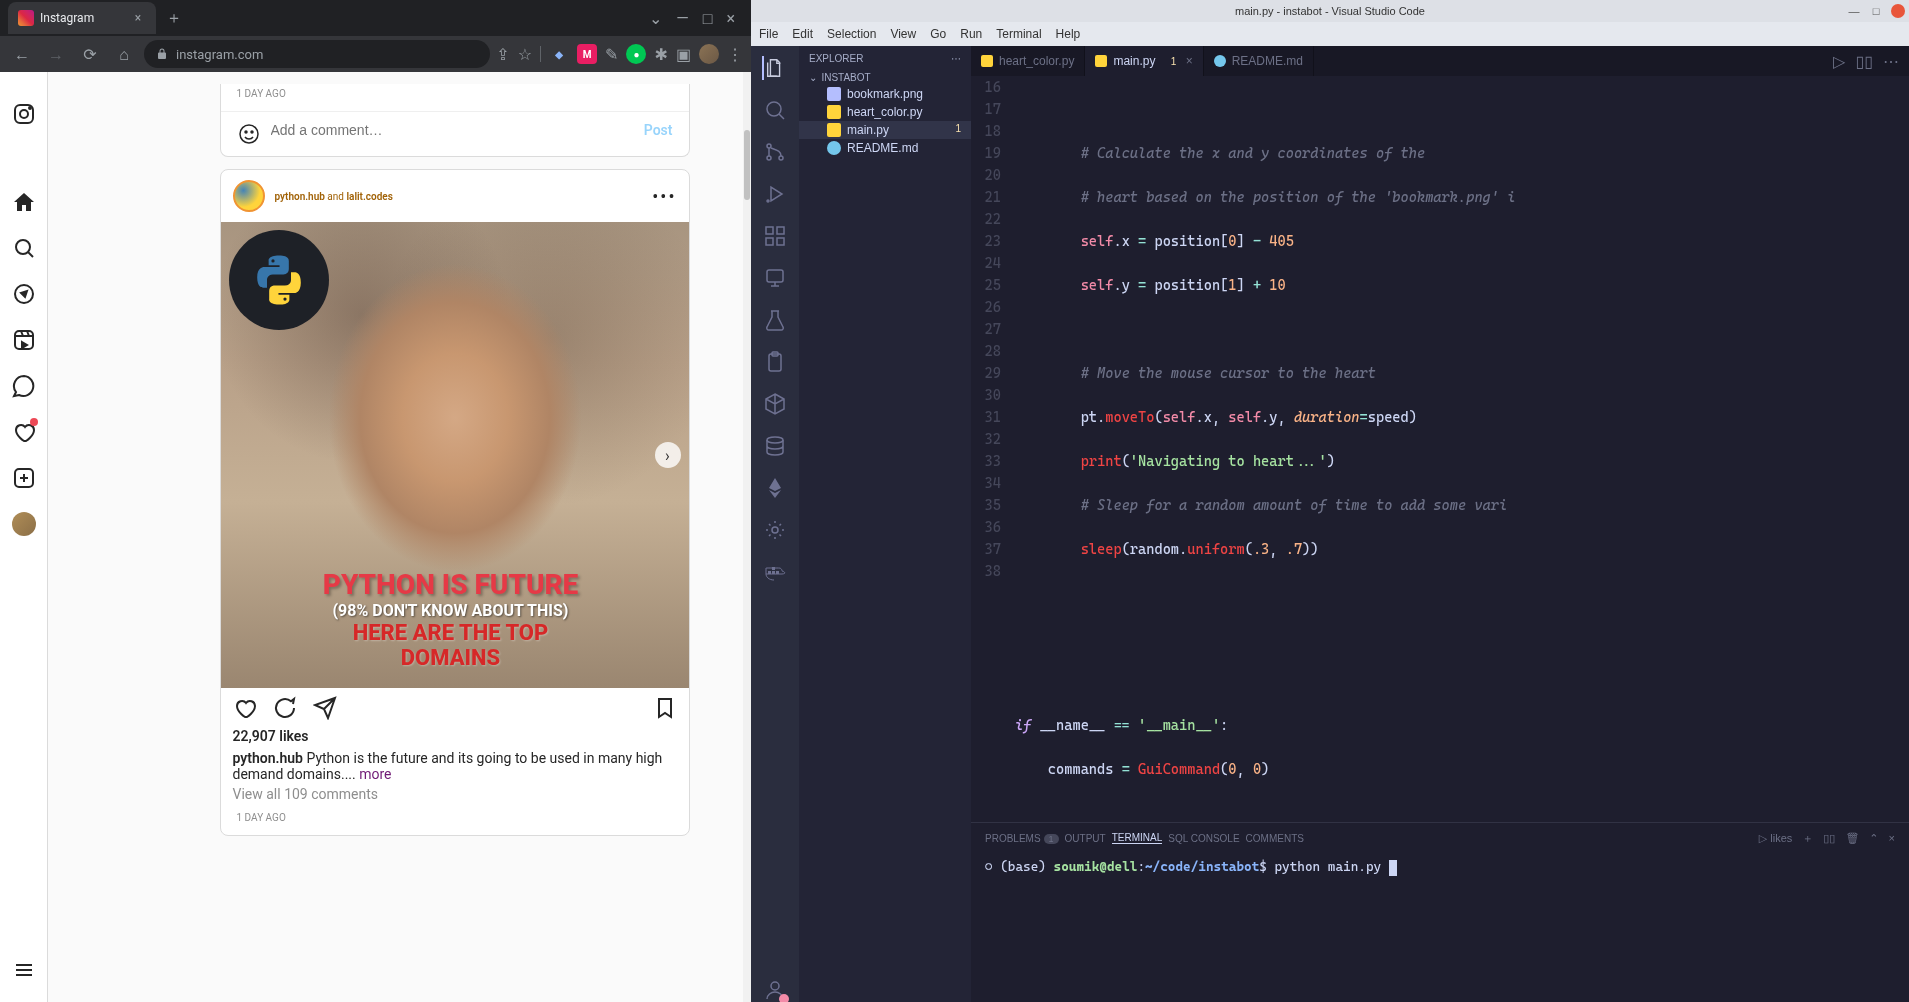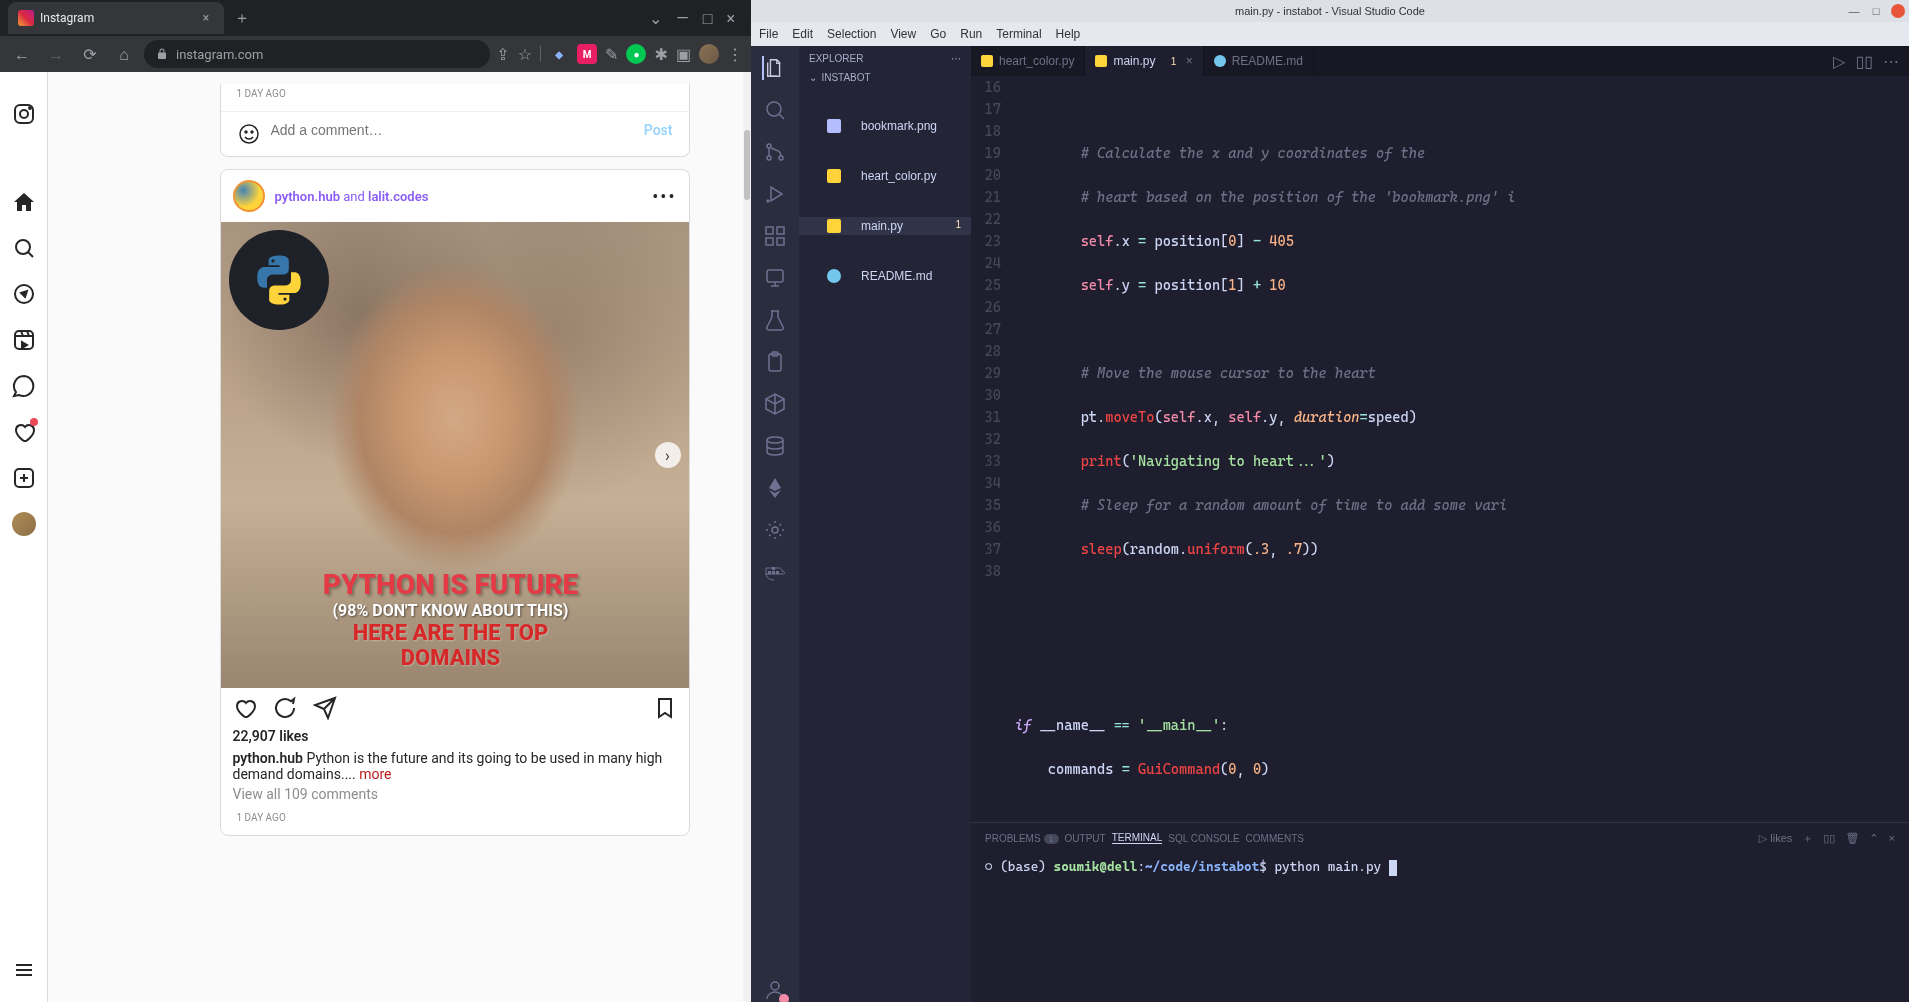--- a/index.html
+++ b/index.html
@@ -1,21 +1,21 @@
 <!DOCTYPE html>
 <html><head>
 <meta charset="utf-8">
 <style>
 * { margin: 0; padding: 0; box-sizing: border-box; }
 body { font-family: -apple-system, BlinkMacSystemFont, 'Segoe UI', Roboto, sans-serif; width: 1909px; height: 1002px; overflow: hidden; display: flex; }
 
 
 .chrome { width: 751px; height: 1002px; background: #202124; display: flex; flex-direction: column; }
 .tab-bar { height: 36px; background: #202124; display: flex; align-items: center; padding: 0 8px; position: relative; }
-.tab { background: #35363a; height: 32px; width: 216px; border-radius: 8px 8px 0 0; display: flex; align-items: center; padding: 0 10px; color: #e8eaed; font-size: 12px; gap: 6px; }
+.tab { background: #35363a; height: 32px; width: 148px; border-radius: 8px 8px 0 0; display: flex; align-items: center; padding: 0 10px; color: #e8eaed; font-size: 12px; gap: 6px; }
 .tab-favicon { width: 16px; height: 16px; background: linear-gradient(45deg,#f09433,#e6683c,#dc2743,#cc2366,#bc1888); border-radius: 3px; }
 .tab-close { margin-left: auto; width: 16px; height: 16px; display: flex; align-items: center; justify-content: center; color: #9aa0a6; }
 .new-tab { width: 28px; height: 28px; color: #9aa0a6; display: flex; align-items: center; justify-content: center; margin-left: 4px; }
 .window-controls { margin-left: auto; display: flex; gap: 14px; color: #9aa0a6; padding-right: 8px; }
 .addr-bar { height: 36px; background: #35363a; display: flex; align-items: center; padding: 0 8px; gap: 6px; }
 .nav-btn { width: 28px; height: 28px; color: #9aa0a6; display: flex; align-items: center; justify-content: center; }
 .url-box { flex: 1; background: #202124; height: 28px; border-radius: 14px; display: flex; align-items: center; padding: 0 12px; color: #9aa0a6; font-size: 13px; gap: 8px; }
 .lock-icon { width: 12px; height: 12px; }
 .ext-icons { display: flex; gap: 8px; align-items: center; color: #9aa0a6; }
 .ext-pill { width: 20px; height: 20px; border-radius: 4px; display: flex; align-items: center; justify-content: center; font-size: 10px; font-weight: bold; }
@@ -34,59 +34,59 @@
 .ig-main { flex: 1; display: flex; justify-content: center; overflow-y: auto; padding: 0; }
 .ig-feed { width: 470px; margin-left: 110px; }
 .comment-row { display: flex; align-items: flex-start; gap: 10px; padding: 10px 16px; border-top: 1px solid #efefef; }
 .emoji-btn { width: 24px; height: 24px; }
 .comment-input { flex: 1; border: none; outline: none; font-size: 14px; color: #8e8e8e; }
 .post-btn { color: #0095f6; font-size: 14px; font-weight: 600; opacity: 0.4; }
 .timestamp { color: #8e8e8e; font-size: 10px; padding: 4px 16px 12px; text-transform: uppercase; }
 .post-card { background: #fff; border: 1px solid #dbdbdb; border-radius: 8px; margin-top: 12px; overflow: hidden; }
 .post-header { display: flex; align-items: center; padding: 10px 12px; gap: 10px; }
 .post-avatar { width: 32px; height: 32px; border-radius: 50%; background: radial-gradient(circle at 30% 30%, #4584b6, #ffd43b 60%); border: 2px solid #f09433; padding: 2px; }
-.post-author { font-size: 13px; color: #8b5cf6; }
+.post-author { font-size: 10px; color: #a16207; }
 .post-author .bold { font-weight: 600; }
 .post-menu { margin-left: auto; font-size: 18px; letter-spacing: 2px; color: #262626; }
 .post-image { width: 100%; height: 466px; position: relative; background: #c9b896; overflow: hidden; }
 .elon-face { position: absolute; inset: 0; background: radial-gradient(ellipse 45% 55% at 50% 42%, #d4a885 0%, #c89770 25%, #b08565 45%, transparent 60%), radial-gradient(circle at 30% 20%, rgba(80,60,50,0.4) 0%, transparent 30%), radial-gradient(circle at 70% 25%, rgba(90,70,55,0.3) 0%, transparent 35%), linear-gradient(180deg, #a89580 0%, #b8a088 30%, #c5b095 60%, #9a8670 100%); }
 .py-badge { position: absolute; top: 8px; left: 8px; width: 100px; height: 100px; border-radius: 50%; background: #1e2127; display: flex; align-items: center; justify-content: center; }
 .py-badge svg { width: 60px; height: 60px; }
 .caption-overlay { position: absolute; bottom: 18px; left: 0; right: 8px; text-align: center; font-weight: 800; }
 .cap-red { color: #e63946; font-size: 28px; text-shadow: 2px 2px 3px rgba(0,0,0,0.3); }
 .cap-white { color: #fff; font-size: 16px; font-weight: 700; text-shadow: 1px 1px 2px rgba(0,0,0,0.5); }
 .cap-red2 { color: #d62828; font-size: 22px; text-shadow: 1px 1px 2px rgba(255,255,255,0.3); }
 .carousel-arrow { position: absolute; right: 8px; top: 50%; transform: translateY(-50%); width: 26px; height: 26px; background: rgba(255,255,255,0.8); border-radius: 50%; display: flex; align-items: center; justify-content: center; color: #333; }
 .post-actions { display: flex; align-items: center; padding: 8px 12px; gap: 16px; }
 .act-icon { width: 24px; height: 24px; }
 .act-right { margin-left: auto; }
 .likes-row { padding: 0 12px 6px; font-size: 14px; font-weight: 600; color: #262626; }
 .caption-text { padding: 0 12px 4px; font-size: 14px; color: #262626; }
 .caption-text .uname { font-weight: 600; }
-.caption-text .more { color: #b91c1c; text-align: right; }
+.caption-text .more { color: #701a75; text-align: right; }
 .view-comments { padding: 0 12px 6px; font-size: 14px; color: #8e8e8e; }
 .ig-scroll { position: absolute; right: 0; top: 0; width: 8px; height: 100%; background: #f1f1f1; }
 .ig-thumb { position: absolute; right: 1px; top: 58px; width: 6px; height: 70px; background: #c1c1c1; border-radius: 3px; }
 
 
 .vscode { width: 1158px; height: 1002px; background: #1e1e2e; display: flex; flex-direction: column; font-family: 'Segoe UI', sans-serif; }
 .vsc-title { height: 22px; background: #dde0e6; display: flex; align-items: center; justify-content: center; font-size: 11px; color: #333; position: relative; }
 .vsc-wc { position: absolute; right: 4px; display: flex; gap: 8px; align-items: center; }
 .vsc-wc-btn { width: 14px; height: 14px; border-radius: 2px; display: flex; align-items: center; justify-content: center; font-size: 11px; color: #555; }
 .vsc-close { background: #e8553a; border-radius: 50%; }
 .vsc-menu { height: 24px; background: #e5e8ee; display: flex; align-items: center; padding: 0 8px; gap: 14px; font-size: 12px; color: #333; }
 .vsc-body { flex: 1; display: flex; overflow: hidden; }
 .activity-bar { width: 48px; background: #2a2d3e; display: flex; flex-direction: column; align-items: center; padding-top: 10px; gap: 18px; }
 .ab-icon { width: 24px; height: 24px; color: #6e7191; display: flex; align-items: center; justify-content: center; }
 .ab-active { color: #c9cde0; border-left: 2px solid #b4befe; margin-left: -2px; padding-left: 0; }
 .ab-badge { position: absolute; bottom: -2px; right: -2px; width: 10px; height: 10px; background: #f38ba8; border-radius: 50%; }
 .side-panel { width: 172px; background: #232436; color: #cdd6f4; display: flex; flex-direction: column; }
 .sp-header { height: 24px; display: flex; align-items: center; justify-content: space-between; padding: 0 10px; font-size: 10px; text-transform: uppercase; color: #a6adc8; }
 .sp-folder { font-size: 10px; color: #a6adc8; padding: 2px 10px; display: flex; align-items: center; gap: 4px; text-transform: uppercase; }
-.sp-file { font-size: 12px; color: #cdd6f4; padding: 2px 10px 2px 28px; display: flex; align-items: flex-start; gap: 20px; margin-top: 32px; }
+.sp-file { font-size: 12px; color: #cdd6f4; padding: 2px 10px 2px 28px; display: flex; align-items: flex-start; gap: 6px; }
 .sp-file.active { background: #313449; }
 .fi { width: 14px; height: 14px; display: inline-block; }
 .fi-py { background: #ffd43b; border-radius: 2px; }
 .fi-png { background: #b4befe; border-radius: 2px; }
 .fi-md { background: #74c7ec; border-radius: 50%; }
 .fi-modified { margin-left: auto; color: #f9e2af; font-size: 10px; }
 .editor-area { flex: 1; display: flex; flex-direction: column; background: #1e1e2e; overflow: hidden; }
 .tab-row { height: 30px; background: #181825; display: flex; align-items: stretch; }
 .ed-tab { display: flex; align-items: center; padding: 0 10px; gap: 6px; font-size: 12px; color: #6c7086; background: #181825; border-right: 1px solid #11111b; }
 .ed-tab.active { background: #1e1e2e; color: #cdd6f4; }

